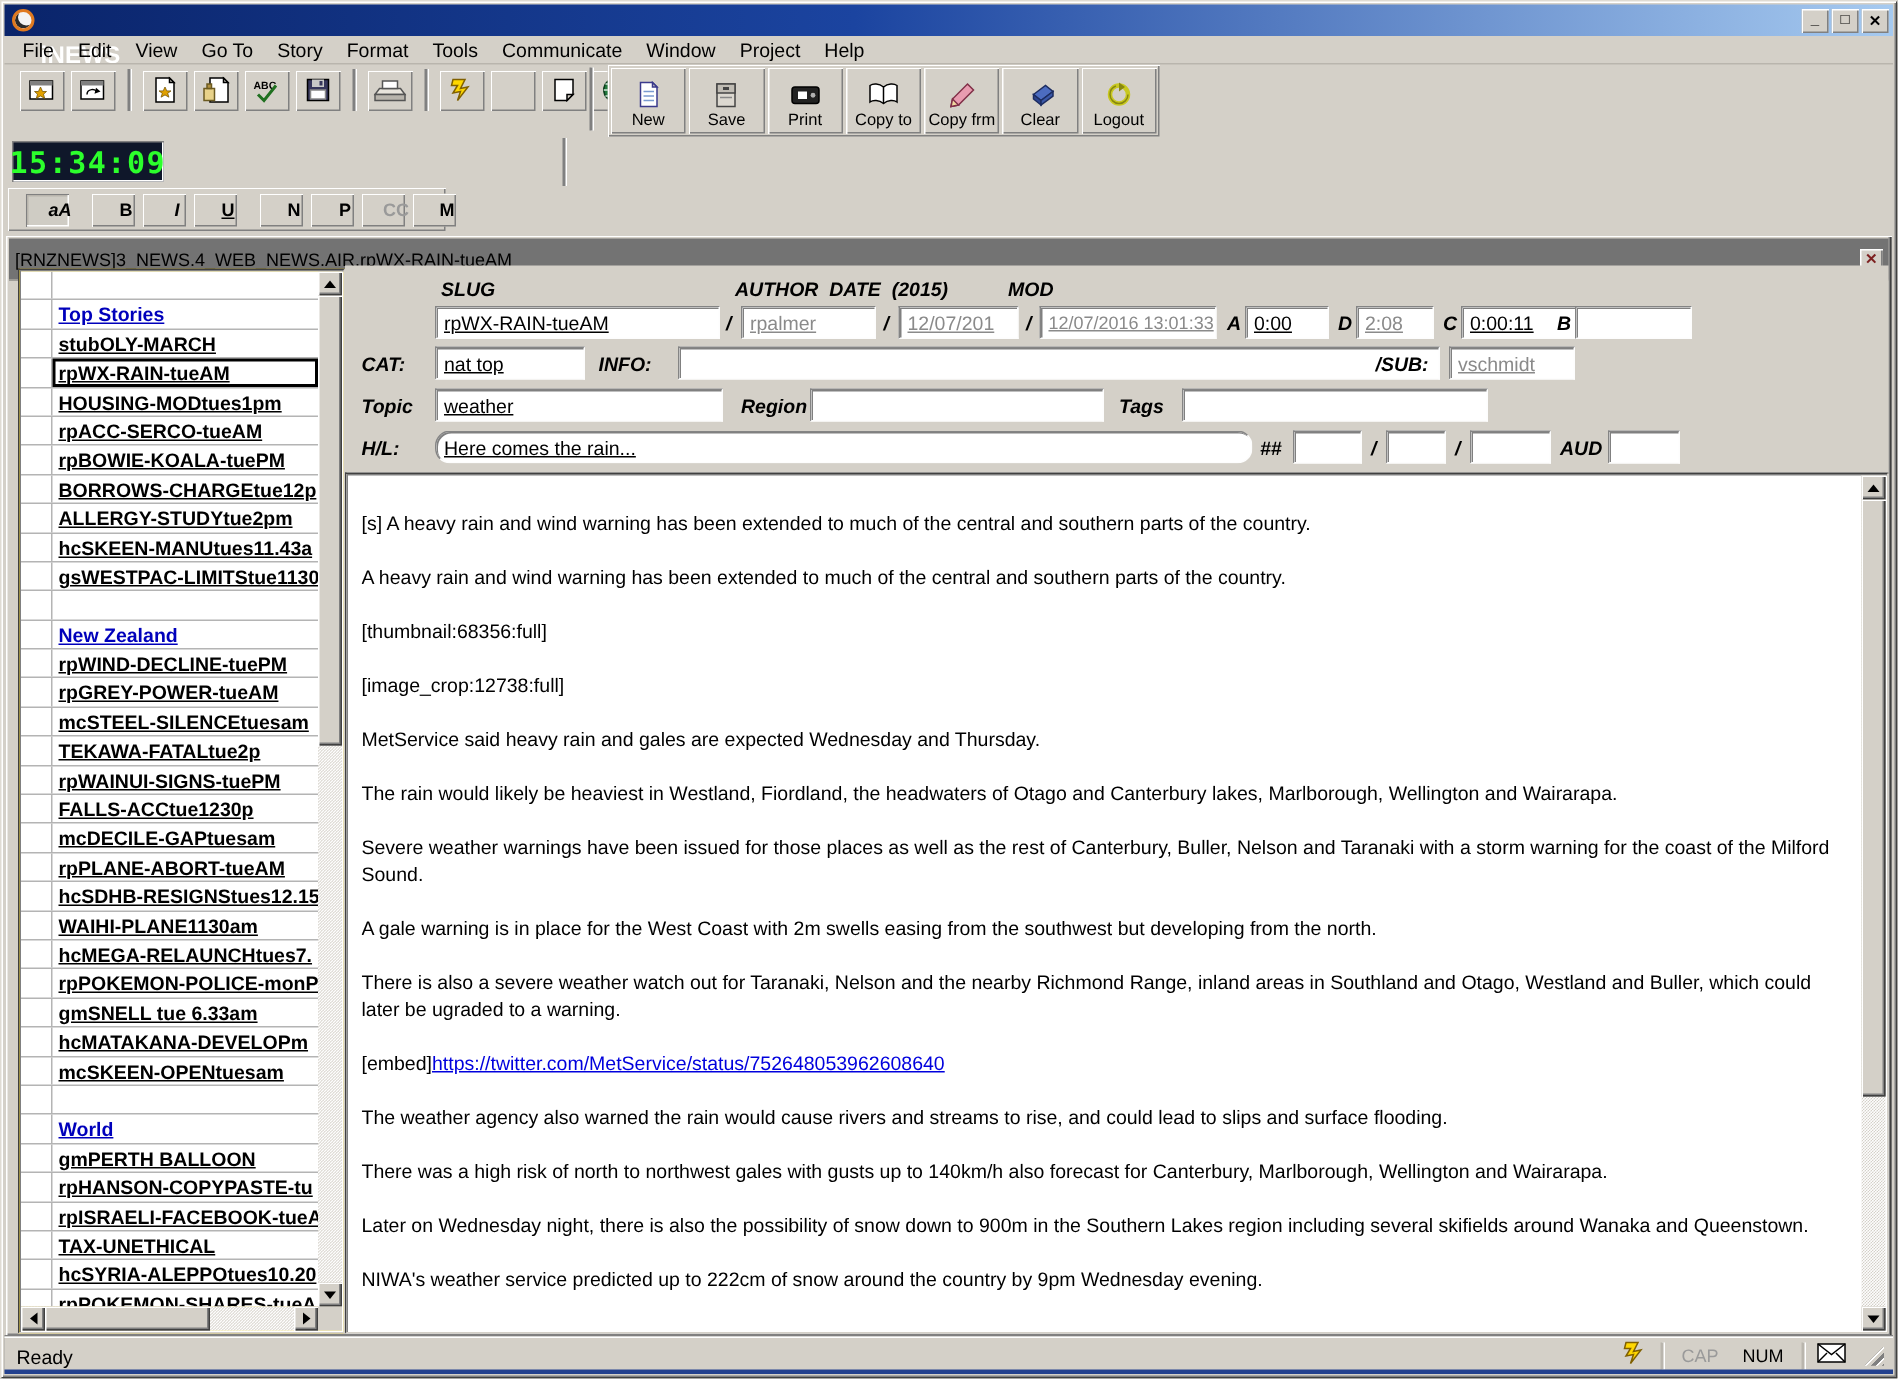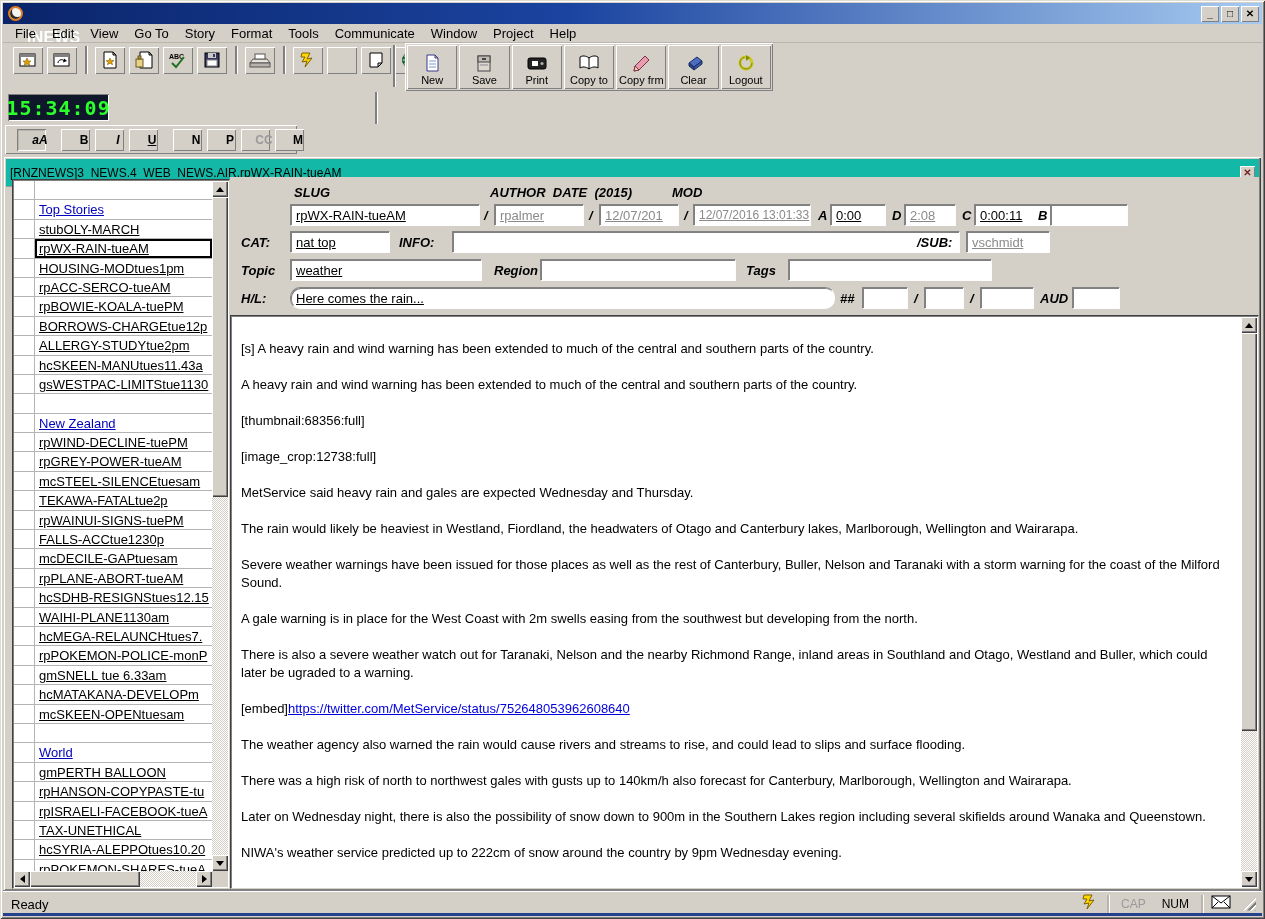--- a/index.html
+++ b/index.html
@@ -49,30 +49,30 @@
   .formatband { position:absolute; left:3px; top:124px; right:3px; height:31px; }
   .fmt-panel { position:absolute; left:2px; top:1px; width:292px; height:29px; }
   .fmt-btn { position:absolute; top:4px; width:29px; height:22px; font-size:12px; font-weight:bold; display:flex; align-items:center; justify-content:center;padding-left:17px; }
   .fmt-aA { left:12px; font-style:italic; }
   .fmt-B { left:56px; } .fmt-I { left:90px; font-style:italic; } .fmt-U { left:124px; text-decoration:underline; }
   .fmt-N { left:168px; } .fmt-P { left:202px; } .fmt-CC { left:236px; color:#9a9a9a; } .fmt-M { left:270px; }
 
   
   .doc-window { position:absolute; left:4px; top:157px; width:1257px; height:734px;
                 background:#d4d0c8; box-shadow: inset 1px 1px 0 #fff, inset -1px -1px 0 #404040, inset -2px -2px 0 #808080; }
-  .doc-titlebar { position:absolute; left:2px; top:2px; right:2px; height:28px; background:#14b8a6;
+  .doc-titlebar { position:absolute; left:2px; top:2px; right:2px; height:28px; background:#737373;
                   display:flex; align-items:center; padding:0 4px; border-bottom:1px solid #9c9a94; }
   .doc-title { font-size:12px; color:#000; white-space:nowrap; }
   .doc-close { margin-left:auto; width:15px; height:14px; display:flex; align-items:center; justify-content:center;
                font-size:10px; font-weight:bold; color:#7c1f1f; }
   .doc-content { position:absolute; left:2px; top:20px; right:2px; bottom:2px; }
 
   
   .queue-panel { position:absolute; left:6px; top:2px; width:218px; height:710px; background:#fde047;
-                 box-shadow: inset 1px 1px 0 #808080, inset -1px -1px 0 #fff; border:1px solid #404040; border-right-color:#d4d0c8; border-bottom-color:#d4d0c8; }
+                 box-shadow: inset 1px 1px 0 #808080, inset -1px -1px 0 #fff; border:1px solid #404040; border-right-color:#d4d0c8; border-bottom-color:#d4d0c8;font-weight:bold; }
   .queue-rows { position:absolute; left:1px; top:1px; right:17px; bottom:17px; overflow:hidden; background:#fff; }
   .queue-row { display:flex; height:19.4px; border-bottom:1px solid #b4b4b4; }
   .row-selector { width:21px; border-right:1px solid #b4b4b4; flex:none; }
   .row-label { flex:1; font-size:13px; color:#000; text-decoration:underline; white-space:nowrap; overflow:hidden;
                padding:2px 1px 0 4px; }
   .queue-row.blank .row-label { text-decoration:none; }
   .queue-row.section .row-label { color:#0000bb; }
   .queue-row.selected .row-label { outline:2px solid #000; outline-offset:-2px; }
 
   

